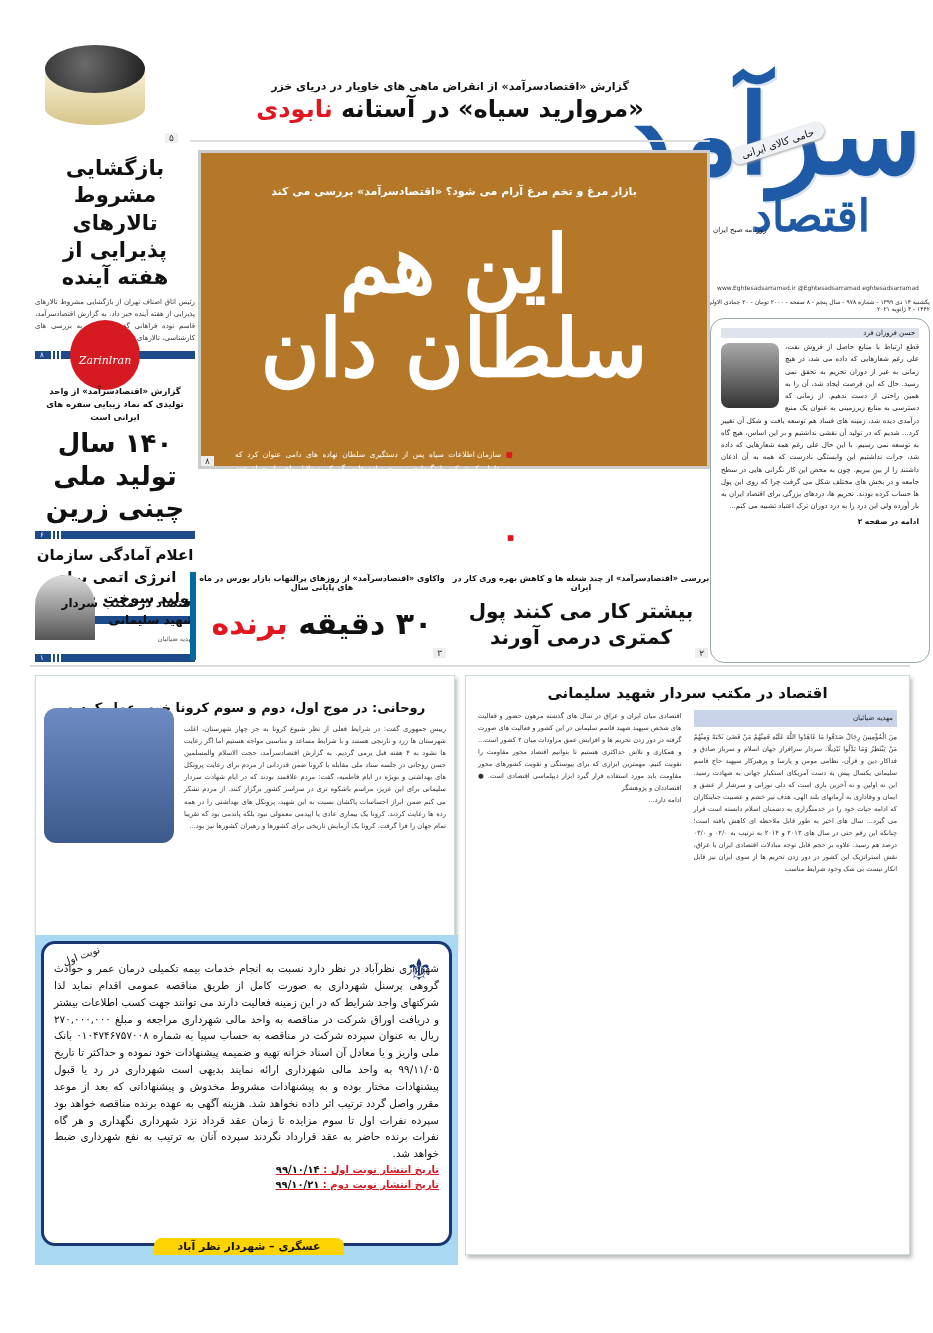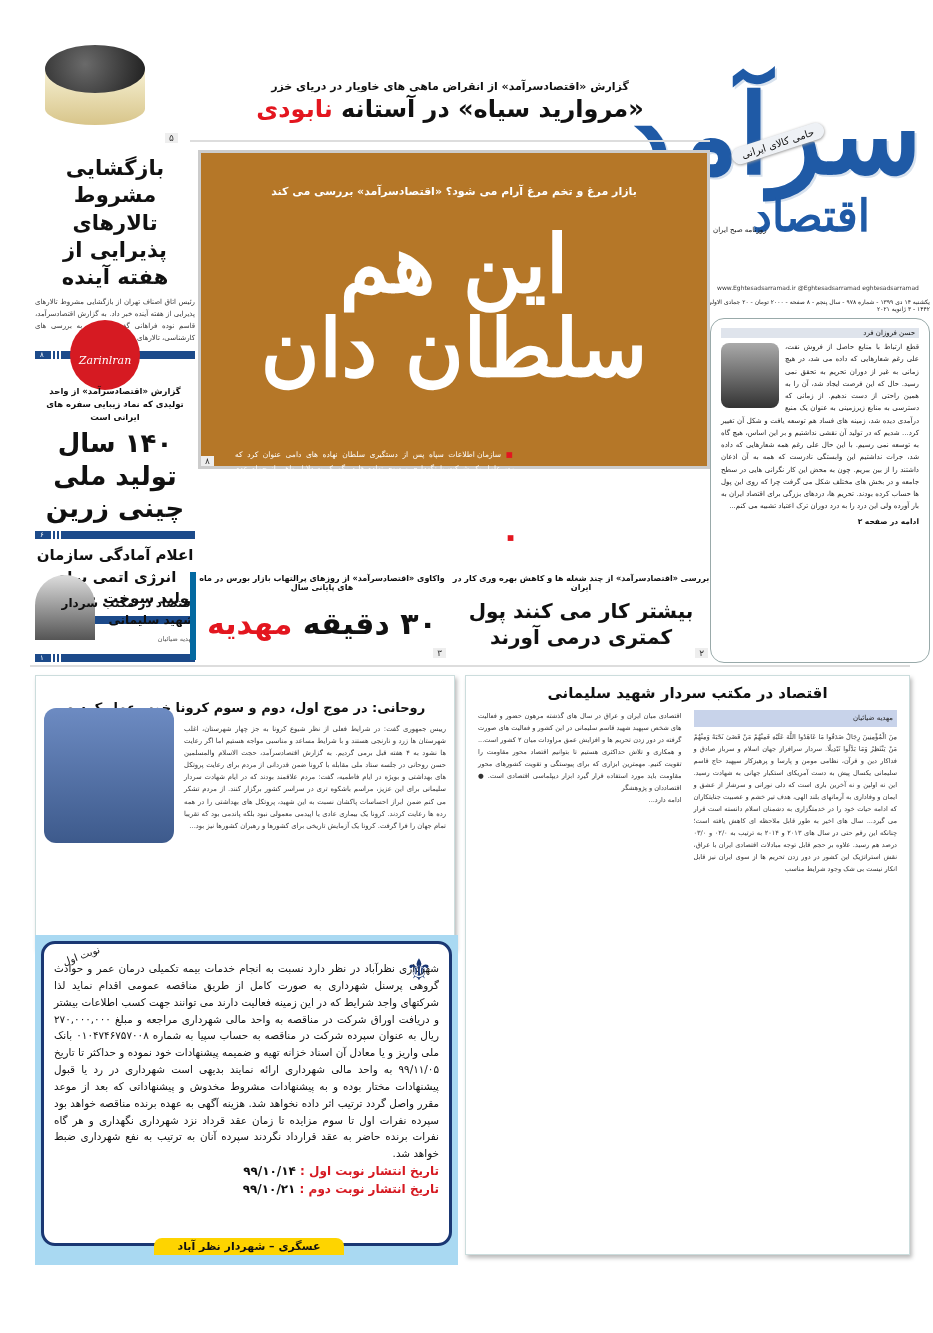--- a/index.html
+++ b/index.html
@@ -59,21 +59,21 @@
   .rouhani { left: 35px; top: 675px; width: 420px; height: 274px; padding: 24px 8px; }
   .rouhani .t { font-size: 13px; font-weight: bold; text-align: center; }
   .rouhani .photo { position: absolute; left: 8px; top: 32px; width: 130px; height: 135px; border-radius: 12px; background: linear-gradient(#6d8bc2, #3d5a8c); }
   .rouhani .p { font-size: 6.8px; line-height: 1.78; text-align: justify; color: #333; margin-top: 8px; margin-left: 140px; }
   .ad { left: 35px; top: 935px; width: 423px; height: 330px; background: #a9d9f2; padding: 6px; }
   .ad .inner { background: #fff; border: 3px solid #1a3773; border-radius: 14px; height: 305px; padding: 6px 10px; position: relative; }
   .ad .title { font-size: 28px; font-weight: 900; color: #e3161f; text-align: center; font-family: "DejaVu Serif", serif; margin-top: 2px; }
   .ad .emblem { position: absolute; right: 10px; top: 8px; width: 40px; height: 45px; color: #1a3773; font-size: 30px; text-align: center; }
   .ad .round { position: absolute; left: 18px; top: 6px; font-size: 10px; transform: rotate(-20deg); }
   .ad .body { font-size: 10.4px; line-height: 1.62; text-align: justify; margin-top: 10px; }
-  .ad .dates { font-size: 12px; font-weight: bold; color: #d61a22; line-height: 1.5; }
+  .ad .dates { font-size: 10px; font-weight: bold; color: #d61a22; line-height: 1.5; text-decoration: underline; }
   .ad .dates span { color: #111; }
   .ad .sig { position: absolute; bottom: -12px; left: 110px; width: 190px; background: #fed400; border-radius: 8px 8px 0 0; text-align: center; font-size: 11px; font-weight: bold; padding: 2px; }
   .soleimani { left: 465px; top: 675px; width: 445px; height: 580px; padding: 8px 12px; }
   .soleimani .t { font-size: 15px; font-weight: bold; text-align: center; }
   .soleimani .cols { display: flex; gap: 12px; margin-top: 8px; }
   .soleimani .col { width: 205px; font-size: 6.6px; line-height: 1.82; text-align: justify; color: #333; }
   .soleimani .author { background: #c8d3ea; font-size: 7px; padding: 2px 4px; margin-bottom: 4px; color: #222; }
 </style>
 </head>
 <body>
@@ -167,21 +167,21 @@
 <div class="abs mid-row">
   <div class="story s1">
     <div class="k">بررسی «اقتصادسرآمد» از چند شغله ها و کاهش بهره وری کار در ایران</div>
     <div class="h">بیشتر کار می کنند پول کمتری درمی آورند</div>
     <div class="pg" style="position:absolute;right:2px;bottom:2px;">۲</div>
   </div>
   <div class="story s2">
     <div class="k">واکاوی «اقتصادسرآمد» از روزهای پرالتهاب بازار بورس در ماه های پایانی سال</div>
     <div class="h" style="font-size:30px;margin-top:12px;">
       <span>۳۰ دقیقه</span>
-      <span class="red">مهدیه</span>
+      <span class="red">برنده</span>
     </div>
     <div class="pg" style="position:absolute;right:2px;bottom:2px;">۳</div>
   </div>
 </div>
 <div class="abs rule" style="left:30px;top:665px;width:880px;"></div>
 
 <div class="abs panel rouhani">
   <div class="t">روحانی: در موج اول، دوم و سوم کرونا خوب عمل کردیم</div>
   <div class="photo"></div>
   <div class="p">رییس جمهوری گفت: در شرایط فعلی از نظر شیوع کرونا به جز چهار شهرستان، اغلب شهرستان ها زرد و نارنجی هستند و با شرایط مساعد و مناسبی مواجه هستیم اما اگر رعایت ها نشود به ۴ هفته قبل برمی گردیم. به گزارش اقتصادسرآمد، حجت الاسلام والمسلمین حسن روحانی در جلسه ستاد ملی مقابله با کرونا ضمن قدردانی از مردم برای رعایت پروتکل های بهداشتی و بویژه در ایام فاطمیه، گفت: مردم علاقمند بودند که در ایام شهادت سردار سلیمانی برای این عزیز، مراسم باشکوه تری در سراسر کشور برگزار کنند. از مردم تشکر می کنم ضمن ابراز احساسات پاکشان نسبت به این شهید، پروتکل های بهداشتی را در همه رده ها رعایت کردند. کرونا یک بیماری عادی یا اپیدمی معمولی نبود بلکه پاندمی بود که تقریبا تمام جهان را فرا گرفت. کرونا یک آزمایش تاریخی برای کشورها و رهبران کشورها نیز بود...</div>

